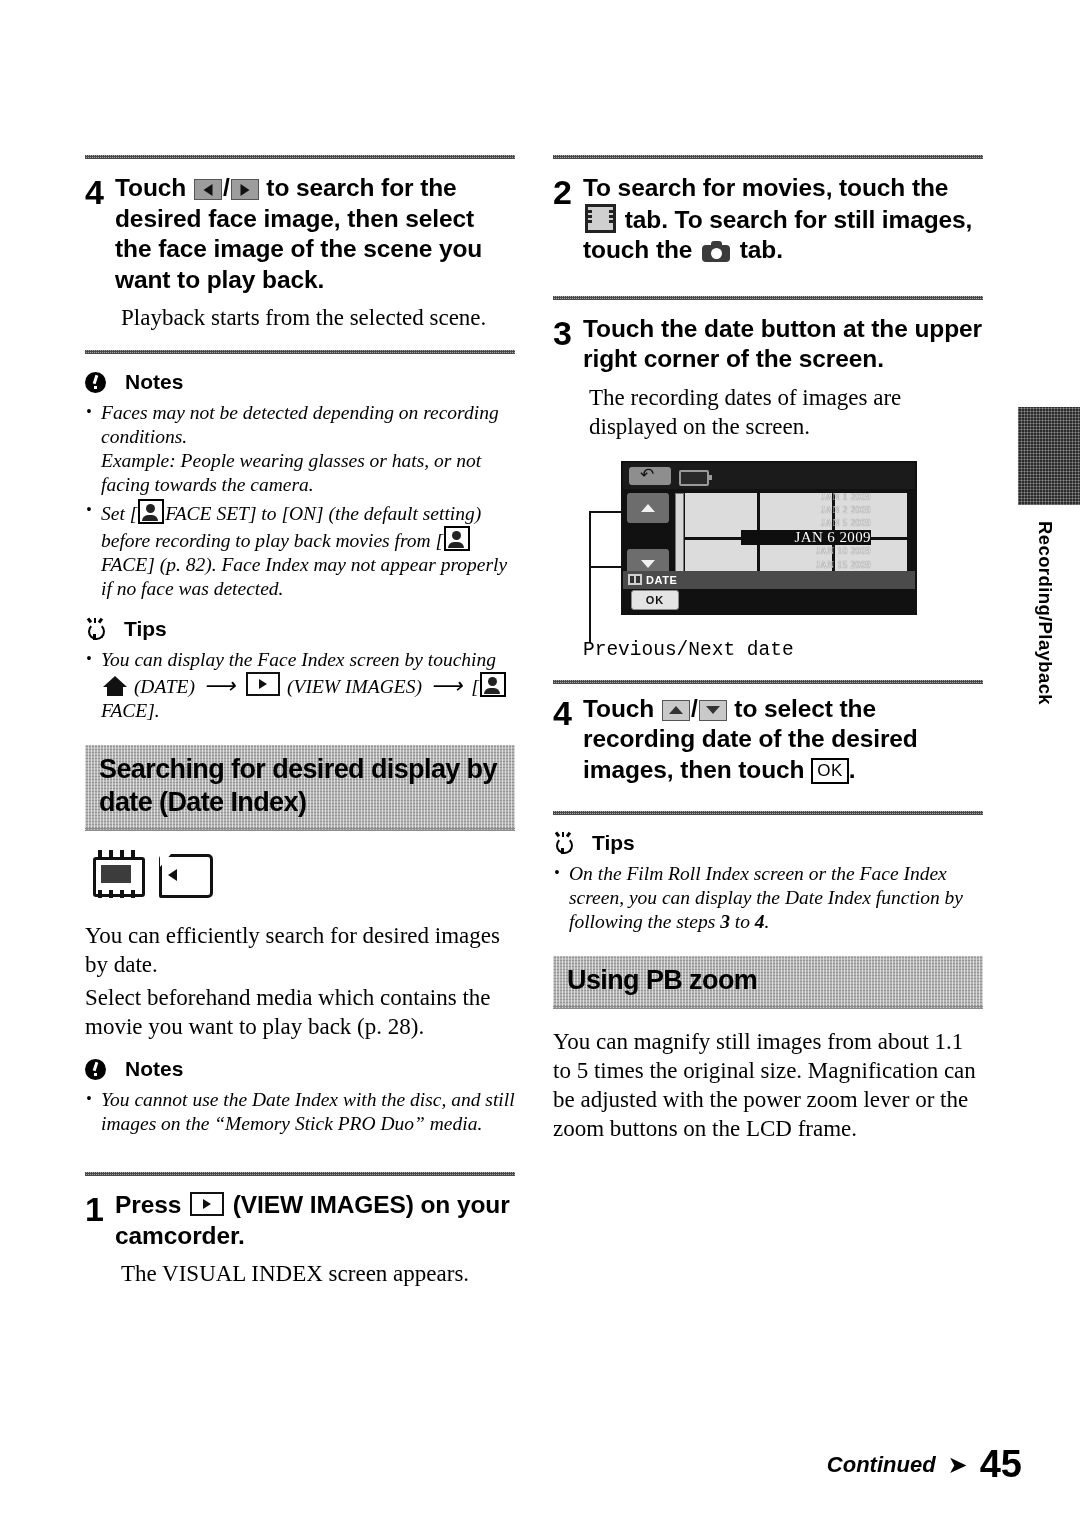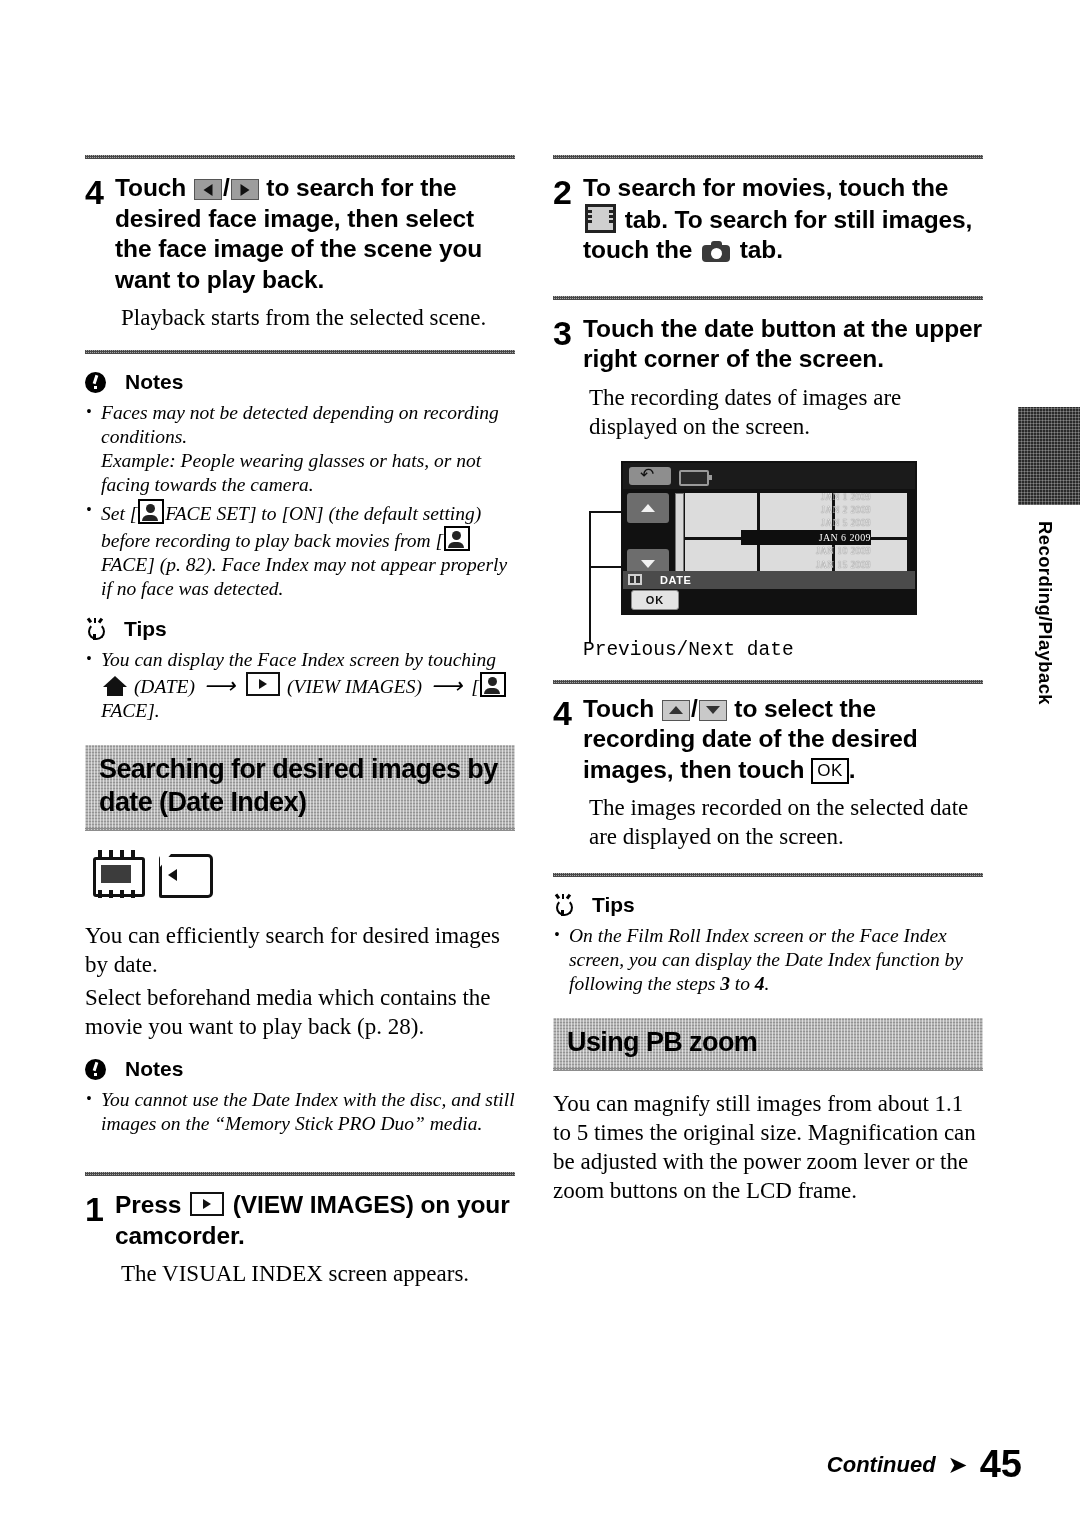--- a/index.html
+++ b/index.html
@@ -362,31 +362,31 @@
     color: #efefef;
     text-shadow: 0 0 1px #000;
     text-align: right;
     letter-spacing: .4px;
   }
   .lcd-dates .d { opacity: .75; }
   .lcd-dates .d.sel {
     background: #0e0e0e;
     color: #fff;
     opacity: 1;
-    font-size: 10px;
+    font-size: 15px;
     padding: 1px 0;
   }
   .lcd-datebar {
     position: absolute; left: 0; bottom: 24px; width: 100%; height: 18px;
     background: #4b4b4b;
     font-family: "Liberation Sans", sans-serif;
     font-weight: bold;
     font-size: 11px;
     color: #fff;
-    display: flex; align-items: center; gap: 18px;
+    display: flex; align-items: center; gap: 4px;
     padding-left: 5px;
     letter-spacing: .6px;
   }
   .datebar-icon {
     width: 14px; height: 11px; background: #cfcfcf; position: relative;
   }
   .datebar-icon:before {
     content: ""; position: absolute; left: 2px; top: 2px; width: 4px; height: 7px; background: #333;
   }
   .datebar-icon:after {
@@ -510,21 +510,21 @@
         <span class="homeicon"></span>
         <span>(DATE)</span>
         <span class="arrow-r">⟶</span>
         <span class="viewchip"><span class="tri playsm"></span></span>
         <span>(VIEW IMAGES)</span>
         <span class="arrow-r">⟶</span>
         <span>[</span><span class="facechip"></span><span>FACE].</span>
       </li>
     </ul>
 
-    <div class="sec-head">Searching for desired images by date (Date Index)</div>
+    <div class="sec-head">Searching for desired display by date (Date Index)</div>
 
     <div class="media-row">
       <span class="mem-icon">
         <span class="pins top"></span>
         <span class="chipbody"></span>
         <span class="chipcore"></span>
         <span class="pins bot"></span>
       </span>
       <span class="ms-icon">
         <span class="body"></span>
@@ -638,21 +638,20 @@
 
     <div class="step">
       <div class="step-num">4</div>
       <div class="step-body">
         <span>Touch</span>
         <span class="chip light"><span class="tri up" style="border-bottom-color:#333;"></span></span>/<span class="chip light"><span class="tri down" style="border-top-color:#333;"></span></span>
         <span>to select the recording date of the desired images, then touch</span>
         <span class="okchip">OK</span><span>.</span>
       </div>
     </div>
-    <div class="step-desc">The images recorded on the selected date are displayed on the screen.</div>
 
     <div style="height:22px"></div>
     <div class="rule"></div>
 
     <div class="callout-head">
       <span class="tip-glyph">
           <span class="ray a"></span>
           <span class="ray b"></span>
           <span class="ray c"></span>
           <span class="bulb"></span>

